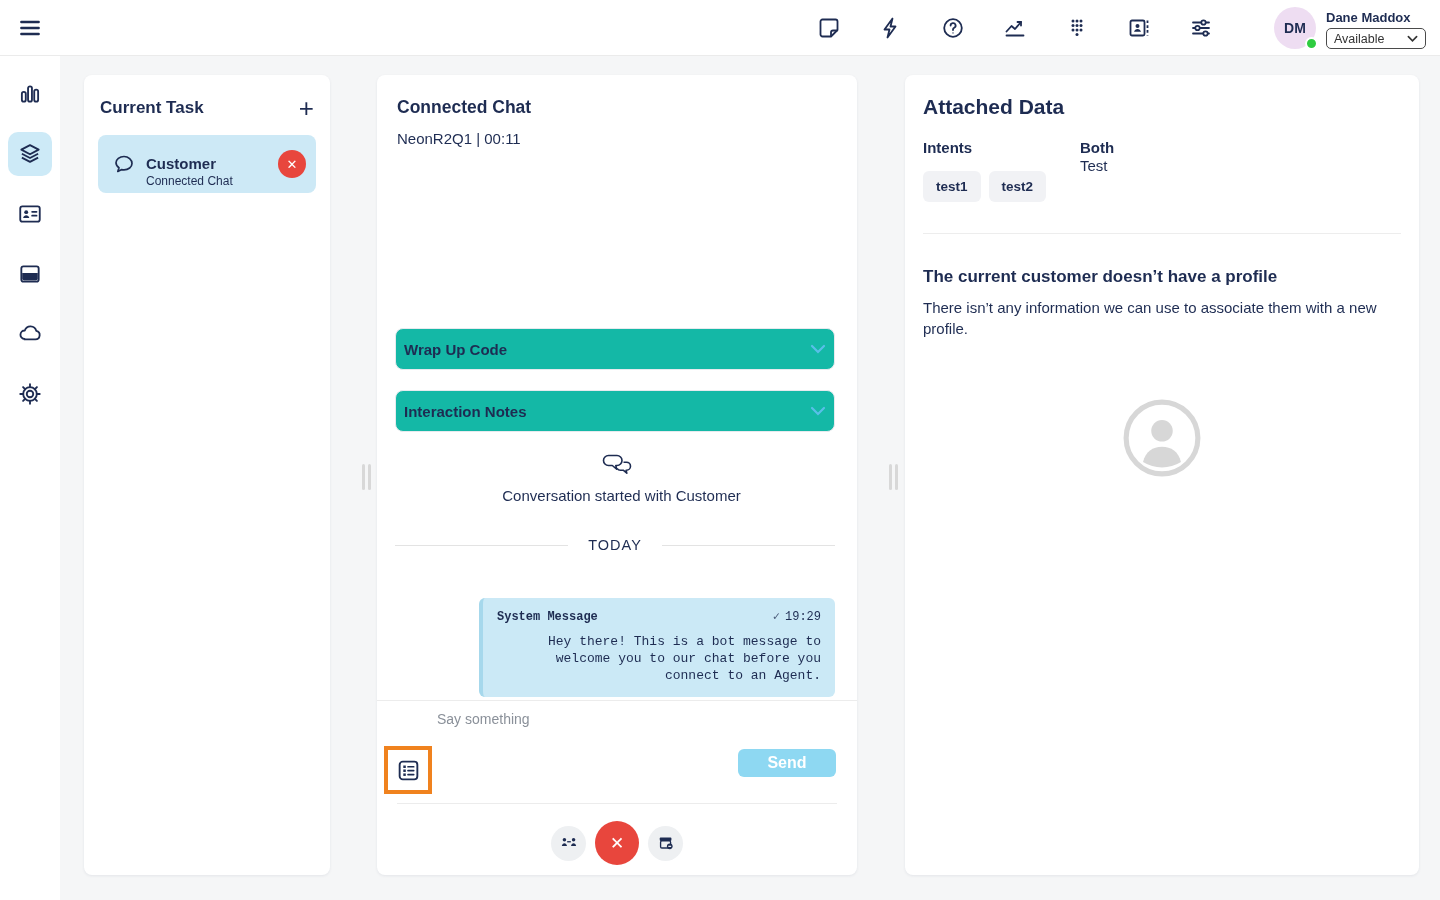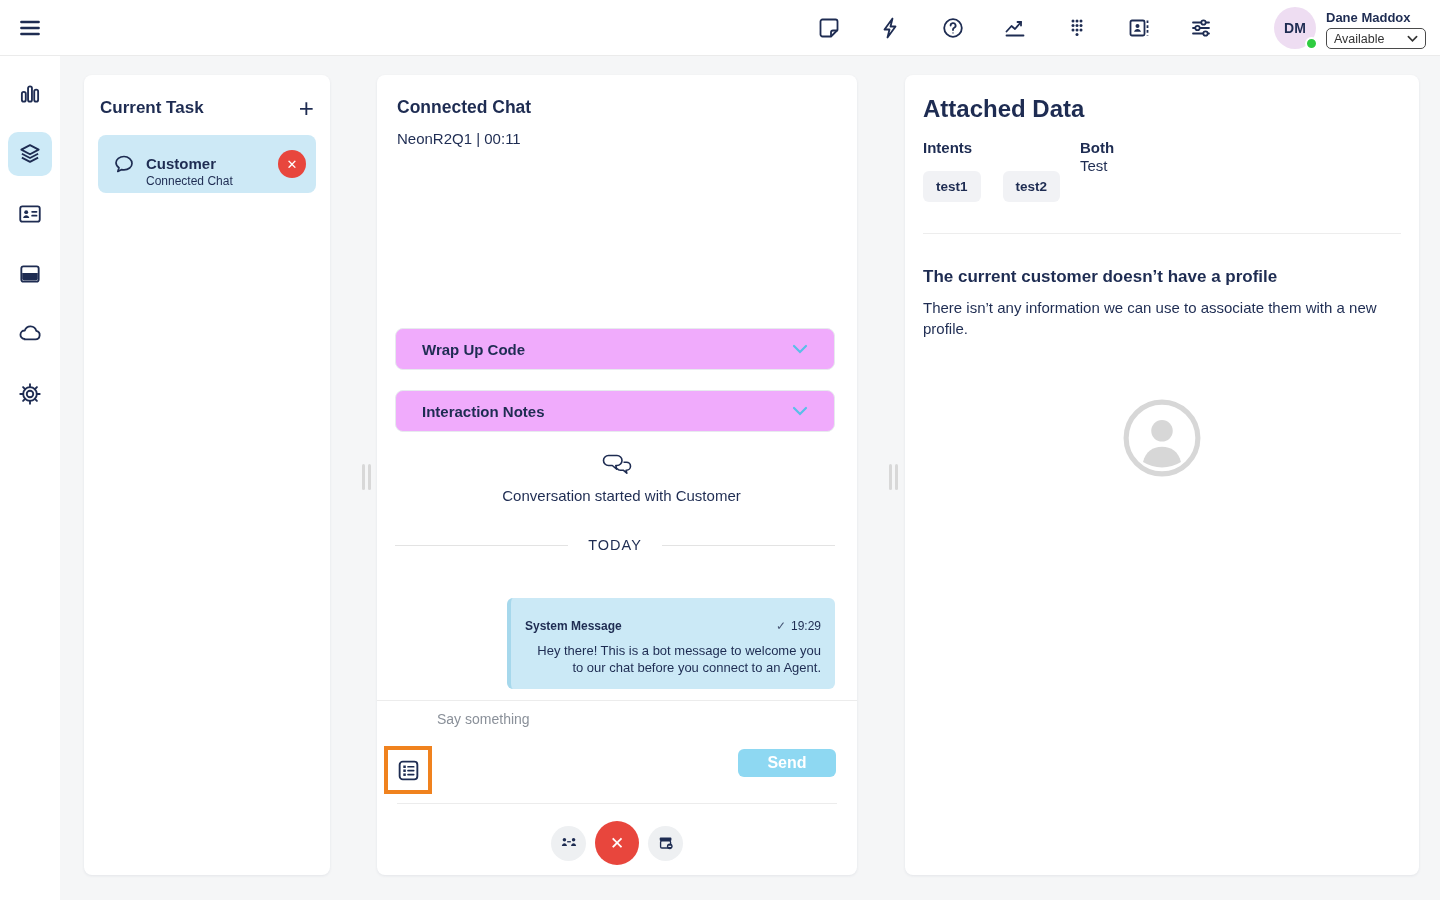--- a/index.html
+++ b/index.html
@@ -39,51 +39,51 @@
   .ct-add { font-size:26px; font-weight:300; line-height:22px; cursor:pointer; color:#1e2c52; }
   .task-card { margin:16px 14px 0 14px; height:58px; background:#cde9f6; border-radius:8px; display:flex; align-items:center; padding:0 10px 0 14px; cursor:pointer; }
   .task-texts { flex:1; margin-left:10px;margin-top:15px; }
   .task-name { font-size:15px; font-weight:bold; }
   .task-type { font-size:12px; margin-top:2px; }
   .btn-red-sm { width:28px; height:28px; border-radius:50%; background:#e8463d; color:#fff; display:flex; align-items:center; justify-content:center; font-size:13px; border:none; cursor:pointer; }
 
   
   .chat-title { position:absolute; left:20px; top:22px; font-size:17.5px; font-weight:bold; }
   .chat-sub { position:absolute; left:20px; top:55px; font-size:15px; }
-  .accordion { position:absolute; left:18px; right:22px; height:42px; border:1px solid #e7eaee; border-radius:8px; display:flex; align-items:center; justify-content:space-between; padding:0 26px; cursor:pointer; background:#f0abfc; }
+  .accordion { position:absolute; left:18px; right:22px; height:42px; border:1px solid #e7eaee; border-radius:8px; display:flex; align-items:center; justify-content:space-between; padding:0 8px; cursor:pointer; background:#14b8a6; }
   .acc-1 { top:253px; } .acc-2 { top:315px; }
   .acc-label { font-size:15px; font-weight:bold; }
   .convo-icon { position:absolute; left:0; right:0; top:378px; display:flex; justify-content:center; }
   .convo-text { position:absolute; left:9px; right:0; top:412px; text-align:center; font-size:15px; }
   .day-divider { position:absolute; left:18px; right:22px; top:462px; display:flex; align-items:center; gap:20px; }
   .day-divider .line { flex:1; height:1px; background:#e3e3e3; }
   .day-divider .day { font-size:14.5px; letter-spacing:1px; }
 
-  .bubble { position:absolute; right:22px; top:523px; width:328px; background:#cbe9f6; border-left:4px solid #a6d8ec; border-radius:6px; padding:21px 14px 13px; }
+  .bubble { position:absolute; right:22px; top:523px; width:356px; background:#cbe9f6; border-left:4px solid #a6d8ec; border-radius:6px; padding:11px 14px 13px;font-family:Liberation Mono, monospace; }
   .bubble-head { display:flex; align-items:center; justify-content:space-between; }
   .bubble-sender { font-size:12px; font-weight:bold; }
   .bubble-meta { font-size:12px; display:flex; align-items:center; gap:5px; }
   .bubble-body { margin-top:9px; font-size:13px; line-height:1.32; text-align:right; }
 
   .composer-line { position:absolute; left:0; right:0; top:625px; border-top:1px solid #ececec; }
   .say-input { position:absolute; left:30px; top:636px; width:400px; border:none; outline:none; font-size:14px; font-family:"Liberation Sans",sans-serif; color:#3b82f6; background:transparent;margin-left:30px; }
   .say-input::placeholder { color:#8a9099; }
   .anno-box { position:absolute; left:7px; top:671px; width:48px; height:48px; border:4px solid #f0821e; background:#fff; display:flex; align-items:center; justify-content:center; }
   .canned-btn { width:30px; height:30px; display:flex; align-items:center; justify-content:center; background:none; border:none; cursor:pointer; }
   .send-btn { position:absolute; right:21px; top:674px; width:98px; height:28px; background:#8ed8f2; border:none; border-radius:6px; color:#fff; font-size:16px; font-weight:bold; font-family:"Liberation Sans",sans-serif; cursor:pointer; }
   .composer-line2 { position:absolute; left:20px; right:20px; top:728px; border-top:1px solid #ececec; }
   .action-row { position:absolute; left:0; right:0; top:746px; display:flex; align-items:center; justify-content:center; gap:9px; }
   .circle-btn { width:35px; height:35px; border-radius:50%; background:#eef0f2; border:none; display:flex; align-items:center; justify-content:center; cursor:pointer; }
   .circle-btn.big { width:44px; height:44px; background:#e8463d; color:#fff; font-size:17px; }
 
   
-  .ad-title { position:absolute; left:18px; top:20px; font-size:24px; font-weight:bold; }
+  .ad-title { position:absolute; left:18px; top:20px; font-size:21px; font-weight:bold; }
   .ad-col-label { font-size:15px; font-weight:bold; }
   .ad-intents { position:absolute; left:18px; top:64px; }
-  .chips { display:flex; gap:22px; margin-top:15px; }
+  .chips { display:flex; gap:8px; margin-top:15px; }
   .chip { background:#f1f2f5; border-radius:6px; padding:8px 13px; font-size:13.5px; font-weight:bold; }
   .ad-both { position:absolute; left:175px; top:64px; }
   .ad-both-value { font-size:15px; margin-top:1px; }
   .ad-divider { position:absolute; left:18px; right:18px; top:158px; border-top:1px solid #ededed; }
   .np-title { position:absolute; left:18px; top:192px; font-size:17px; font-weight:bold; }
   .np-text { position:absolute; left:18px; top:222px; width:478px; font-size:15px; line-height:1.42; }
   .np-avatar { position:absolute; left:0; right:0; top:322px; display:flex; justify-content:center; }
 </style>
 </head>
 <body>

